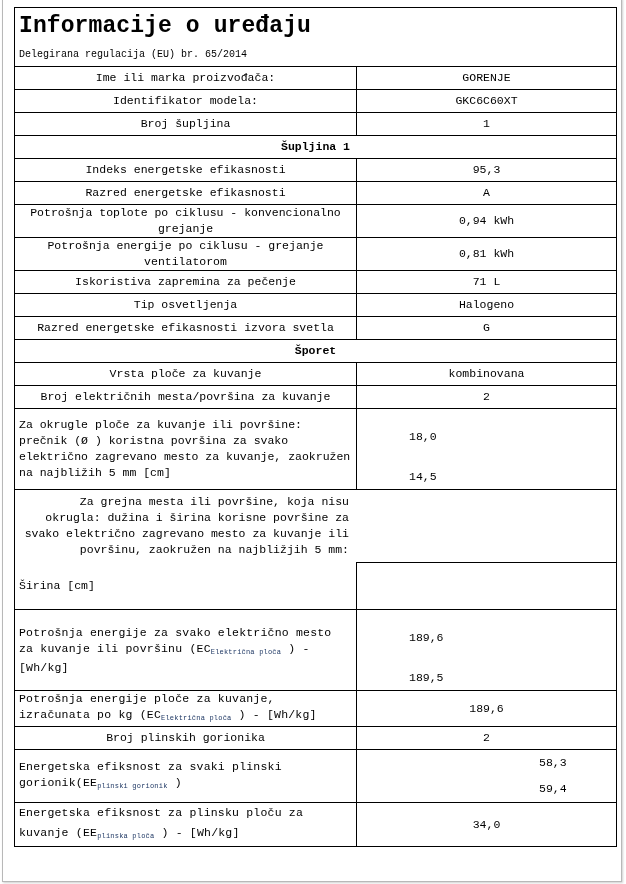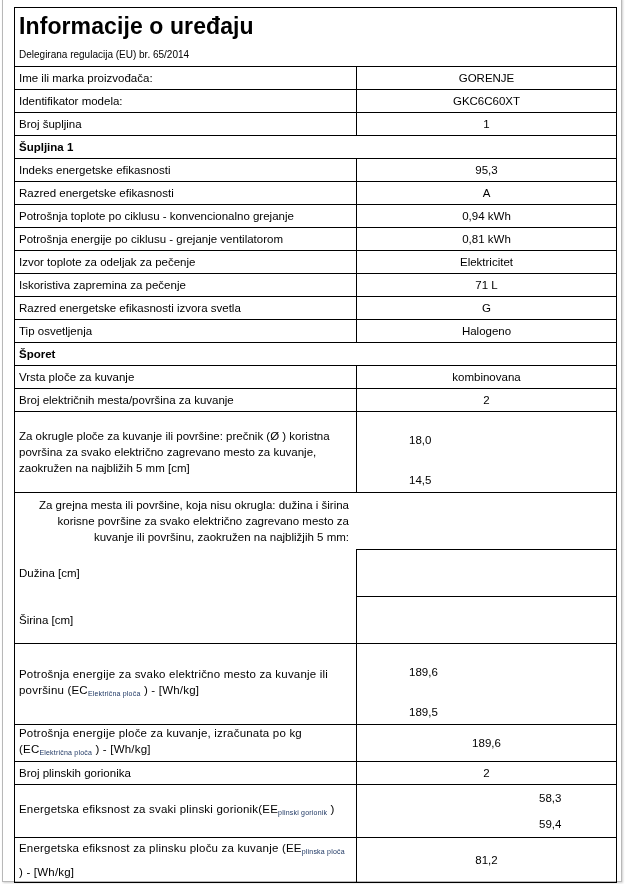--- a/index.html
+++ b/index.html
@@ -2,27 +2,27 @@
 <html><head>
   <meta charset="utf-8">
   <style>
     html, body { margin: 0; padding: 0; background: #ffffff; }
     body { width: 626px; height: 884px; position: relative; overflow: hidden;
            font-family: "Liberation Sans", "DejaVu Sans", sans-serif; color: #000; }
     .page { position: absolute; left: 2px; top: -2px; width: 618px; height: 882px;
             border: 1px solid #b8b8b8; box-shadow: 1px 1px 2px #cfcfcf; background: #fff; }
     table.info { position: absolute; left: 11px; top: 8px; width: 602px;
                  border-collapse: collapse; table-layout: fixed; font-size: 11.5px; }
-    table.info td { border: 1.6px solid #000; padding: 0 4px; vertical-align: middle; line-height: 16px; }
+    table.info td { border: 1.6px solid #000; padding: 0 4px; vertical-align: middle; line-height: 16px; font-family: Liberation Mono, monospace; }
     col.c1 { width: 342px; }
     col.c2 { width: 260px; }
     td.title { border-bottom: none !important; height: 36px; font-weight: bold; font-size: 23px;
                padding-top: 4px; line-height: 28px; letter-spacing: 0.1px; }
     td.subtitle { border-top: none !important; height: 22px; font-size: 10px; }
-    tr.r td { height: 22px; }
+    tr.r td { height: 22px; text-align: center; }
     td.val { text-align: center; }
     td.section { font-weight: bold; height: 22px; }
     td.multi { padding-top: 2px; padding-bottom: 2px; line-height: 18px; }
     .lines { line-height: 24px; padding-left: 48px; margin-top: 16px; }
     .lines-right { line-height: 26px; padding-left: 178px; }
     .sub { font-size: 7px; color: #1f3864; vertical-align: -2px; }
     .sp { letter-spacing: 0.2px; }
     td.blank { height: 46px; }
     td.blank-label { vertical-align: middle; }
   </style>
@@ -69,34 +69,30 @@
   </tr>
   <tr class="r">
     <td>Potrošnja toplote po ciklusu - konvencionalno grejanje</td>
     <td class="val">0,94 kWh</td>
   </tr>
   <tr class="r">
     <td>Potrošnja energije po ciklusu - grejanje ventilatorom</td>
     <td class="val">0,81 kWh</td>
   </tr>
   <tr class="r">
-    <td>Izvor toplote za odeljak za pečenje</td>
-    <td class="val">Elektricitet</td>
-  </tr>
-  <tr class="r">
     <td>Iskoristiva zapremina za pečenje</td>
     <td class="val">71 L</td>
   </tr>
   <tr class="r">
+    <td>Tip osvetljenja</td>
+    <td class="val">Halogeno</td>
+  </tr>
+  <tr class="r">
     <td>Razred energetske efikasnosti izvora svetla</td>
     <td class="val">G</td>
-  </tr>
-  <tr class="r">
-    <td>Tip osvetljenja</td>
-    <td class="val">Halogeno</td>
   </tr>
 
   <tr class="r">
     <td colspan="2" class="section">Šporet</td>
   </tr>
   <tr class="r">
     <td>Vrsta ploče za kuvanje</td>
     <td class="val">kombinovana</td>
   </tr>
   <tr class="r">
@@ -110,24 +106,20 @@
     <td>
       <div class="lines">18,0</div>
       <div class="lines">14,5</div>
     </td>
   </tr>
 
   <tr>
     <td colspan="2" class="multi" style="border-bottom:none; padding-top:4px; padding-bottom:4px;">
       <div style="width:330px;text-align:right;">Za grejna mesta ili površine, koja nisu okrugla: dužina i širina korisne površine za svako električno zagrevano mesto za kuvanje ili površinu, zaokružen na najbližjih 5 mm:</div>
     </td>
-  </tr>
-  <tr>
-    <td class="blank blank-label" style="border-top:none; border-bottom:none;">Dužina [cm]</td>
-    <td class="blank val"></td>
   </tr>
   <tr>
     <td class="blank blank-label" style="border-top:none;">Širina [cm]</td>
     <td class="blank val"></td>
   </tr>
 
   <tr>
     <td class="multi sp" style="padding-top:6px; padding-bottom:6px;">
       <span>Potrošnja energije za svako električno mesto za kuvanje ili površinu (EC</span><span class="sub">Električna ploča</span><span> ) - [Wh/kg]</span>
     </td>
@@ -156,17 +148,17 @@
     <td>
       <div class="lines-right">58,3</div>
       <div class="lines-right">59,4</div>
     </td>
   </tr>
 
   <tr>
     <td class="multi sp" style="line-height:20px;">
       <span>Energetska efiksnost za plinsku ploču za kuvanje  (EE</span><span class="sub">plinska ploča</span><span> ) - [Wh/kg]</span>
     </td>
-    <td class="val">81,2</td>
+    <td class="val">34,0</td>
   </tr>
 </tbody>
     </table>
 </div>
 
 </body></html>

